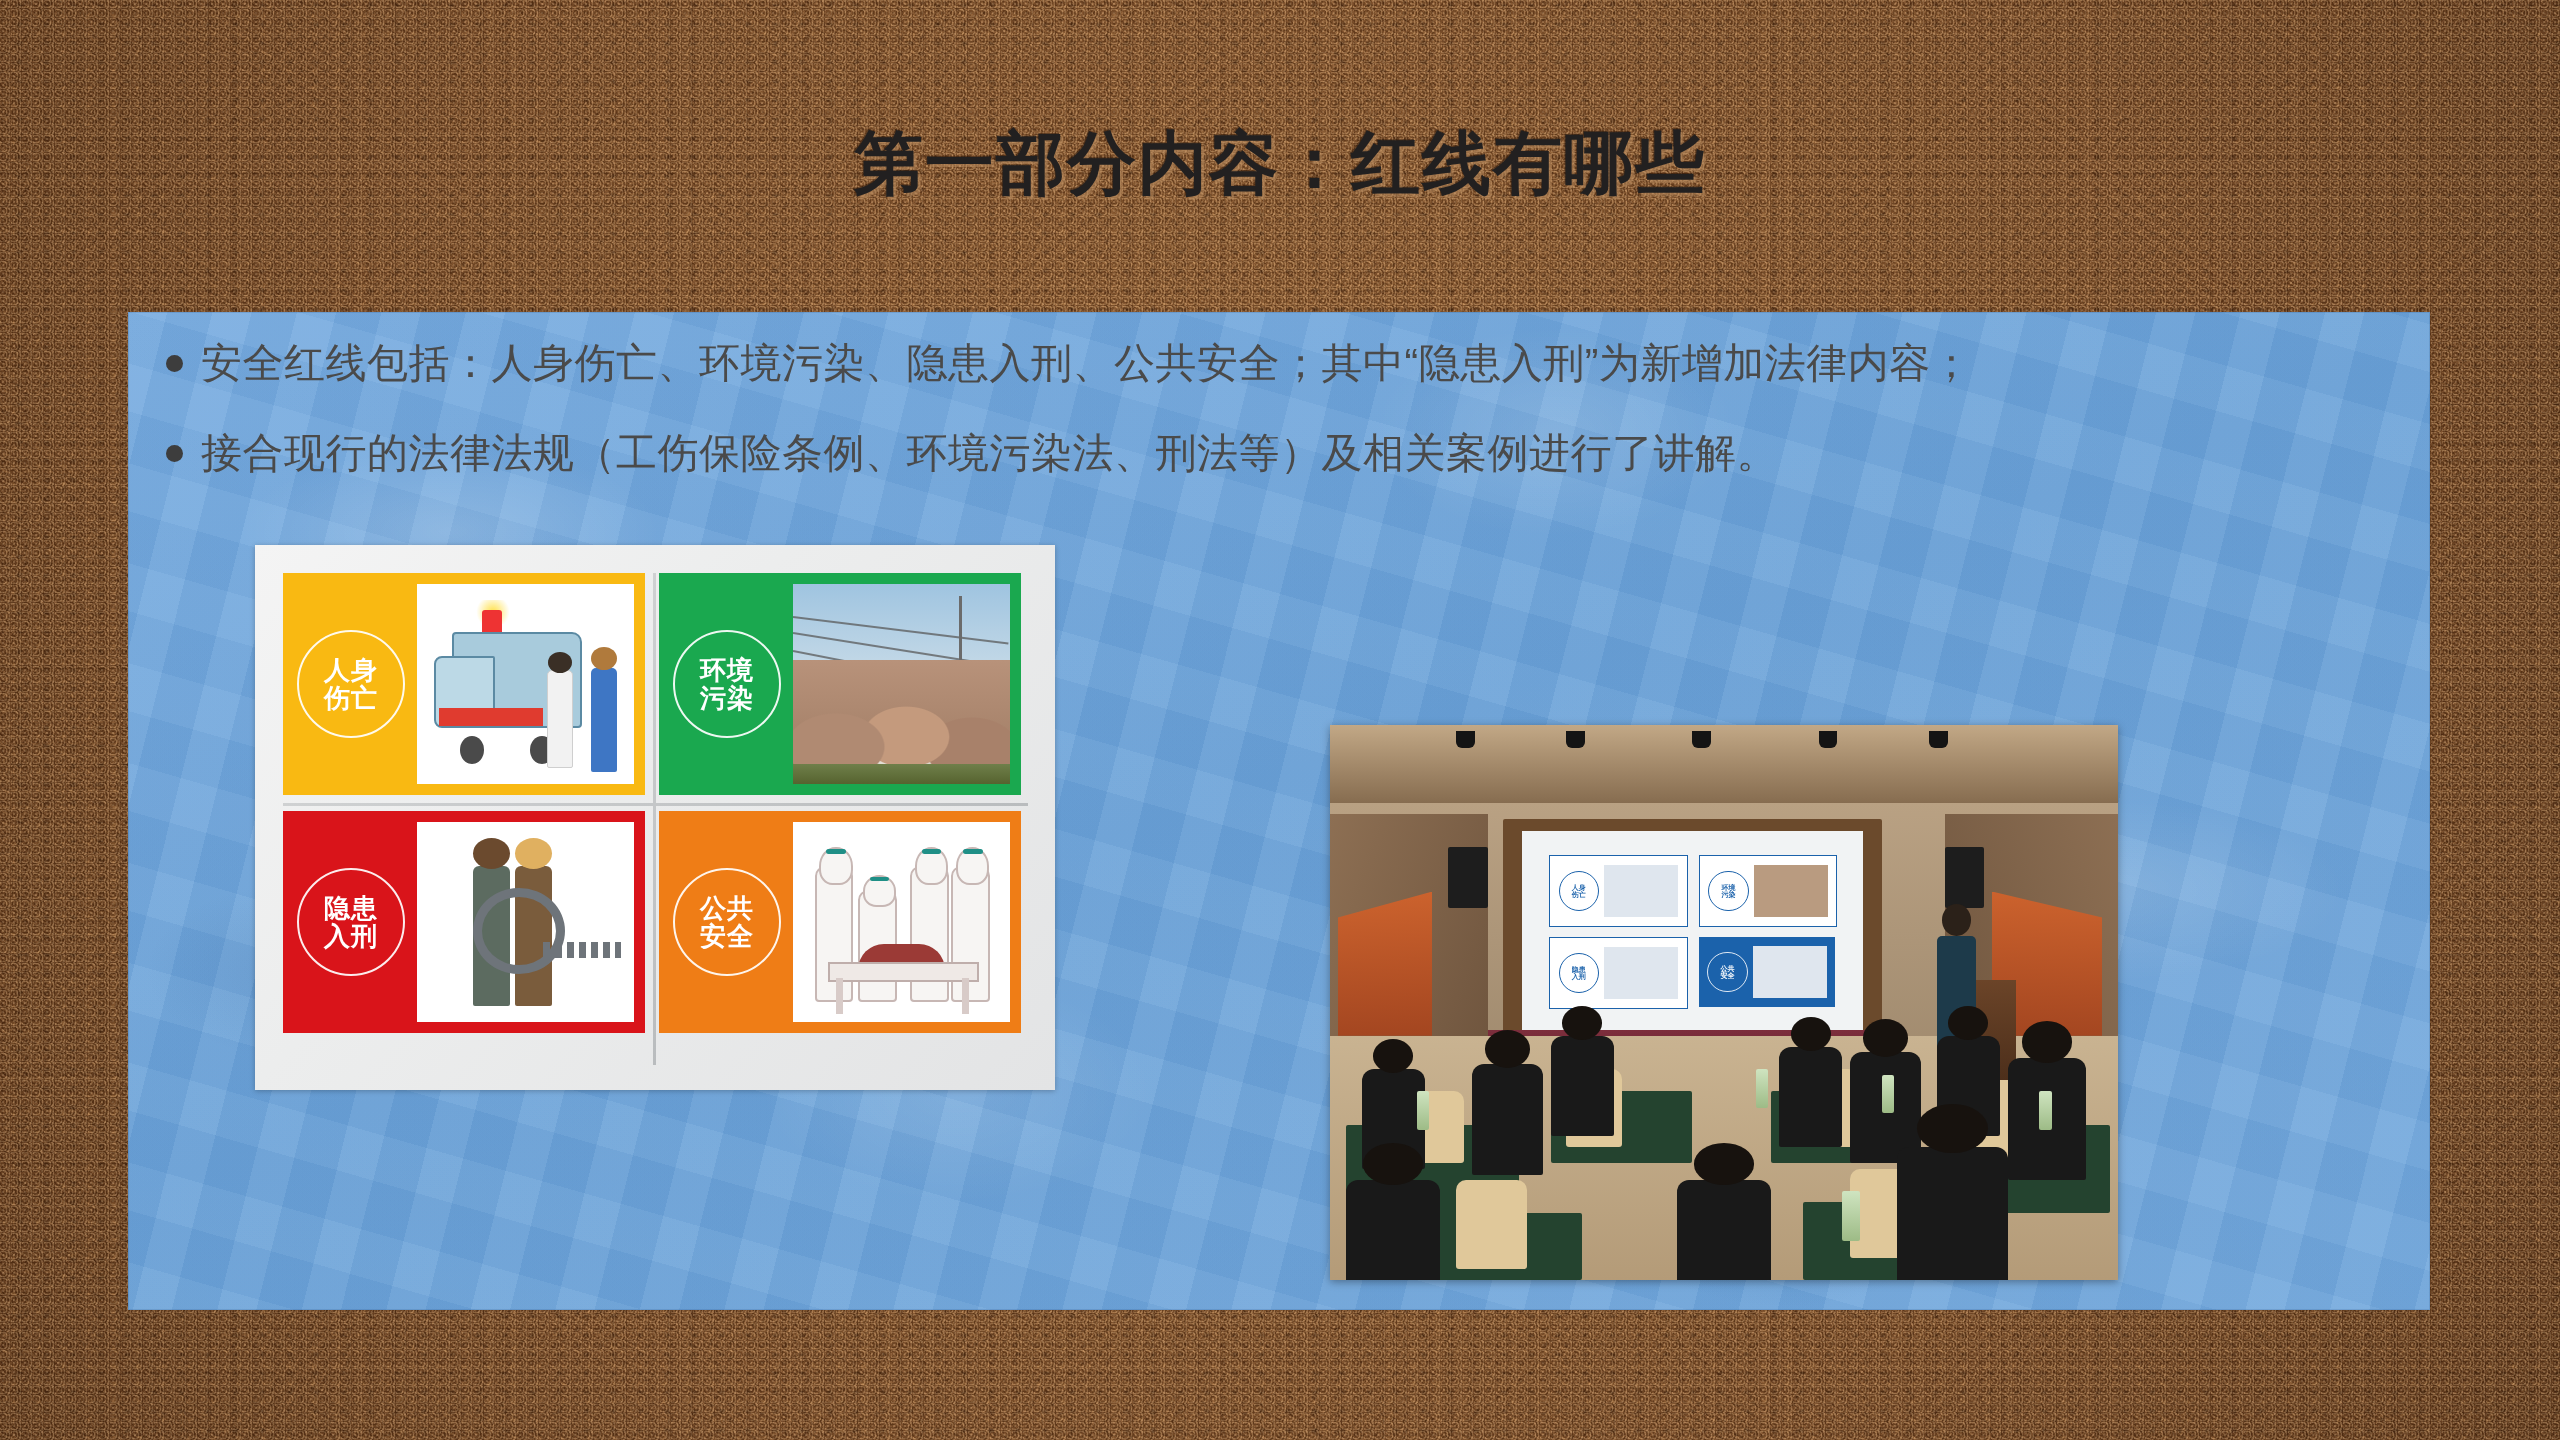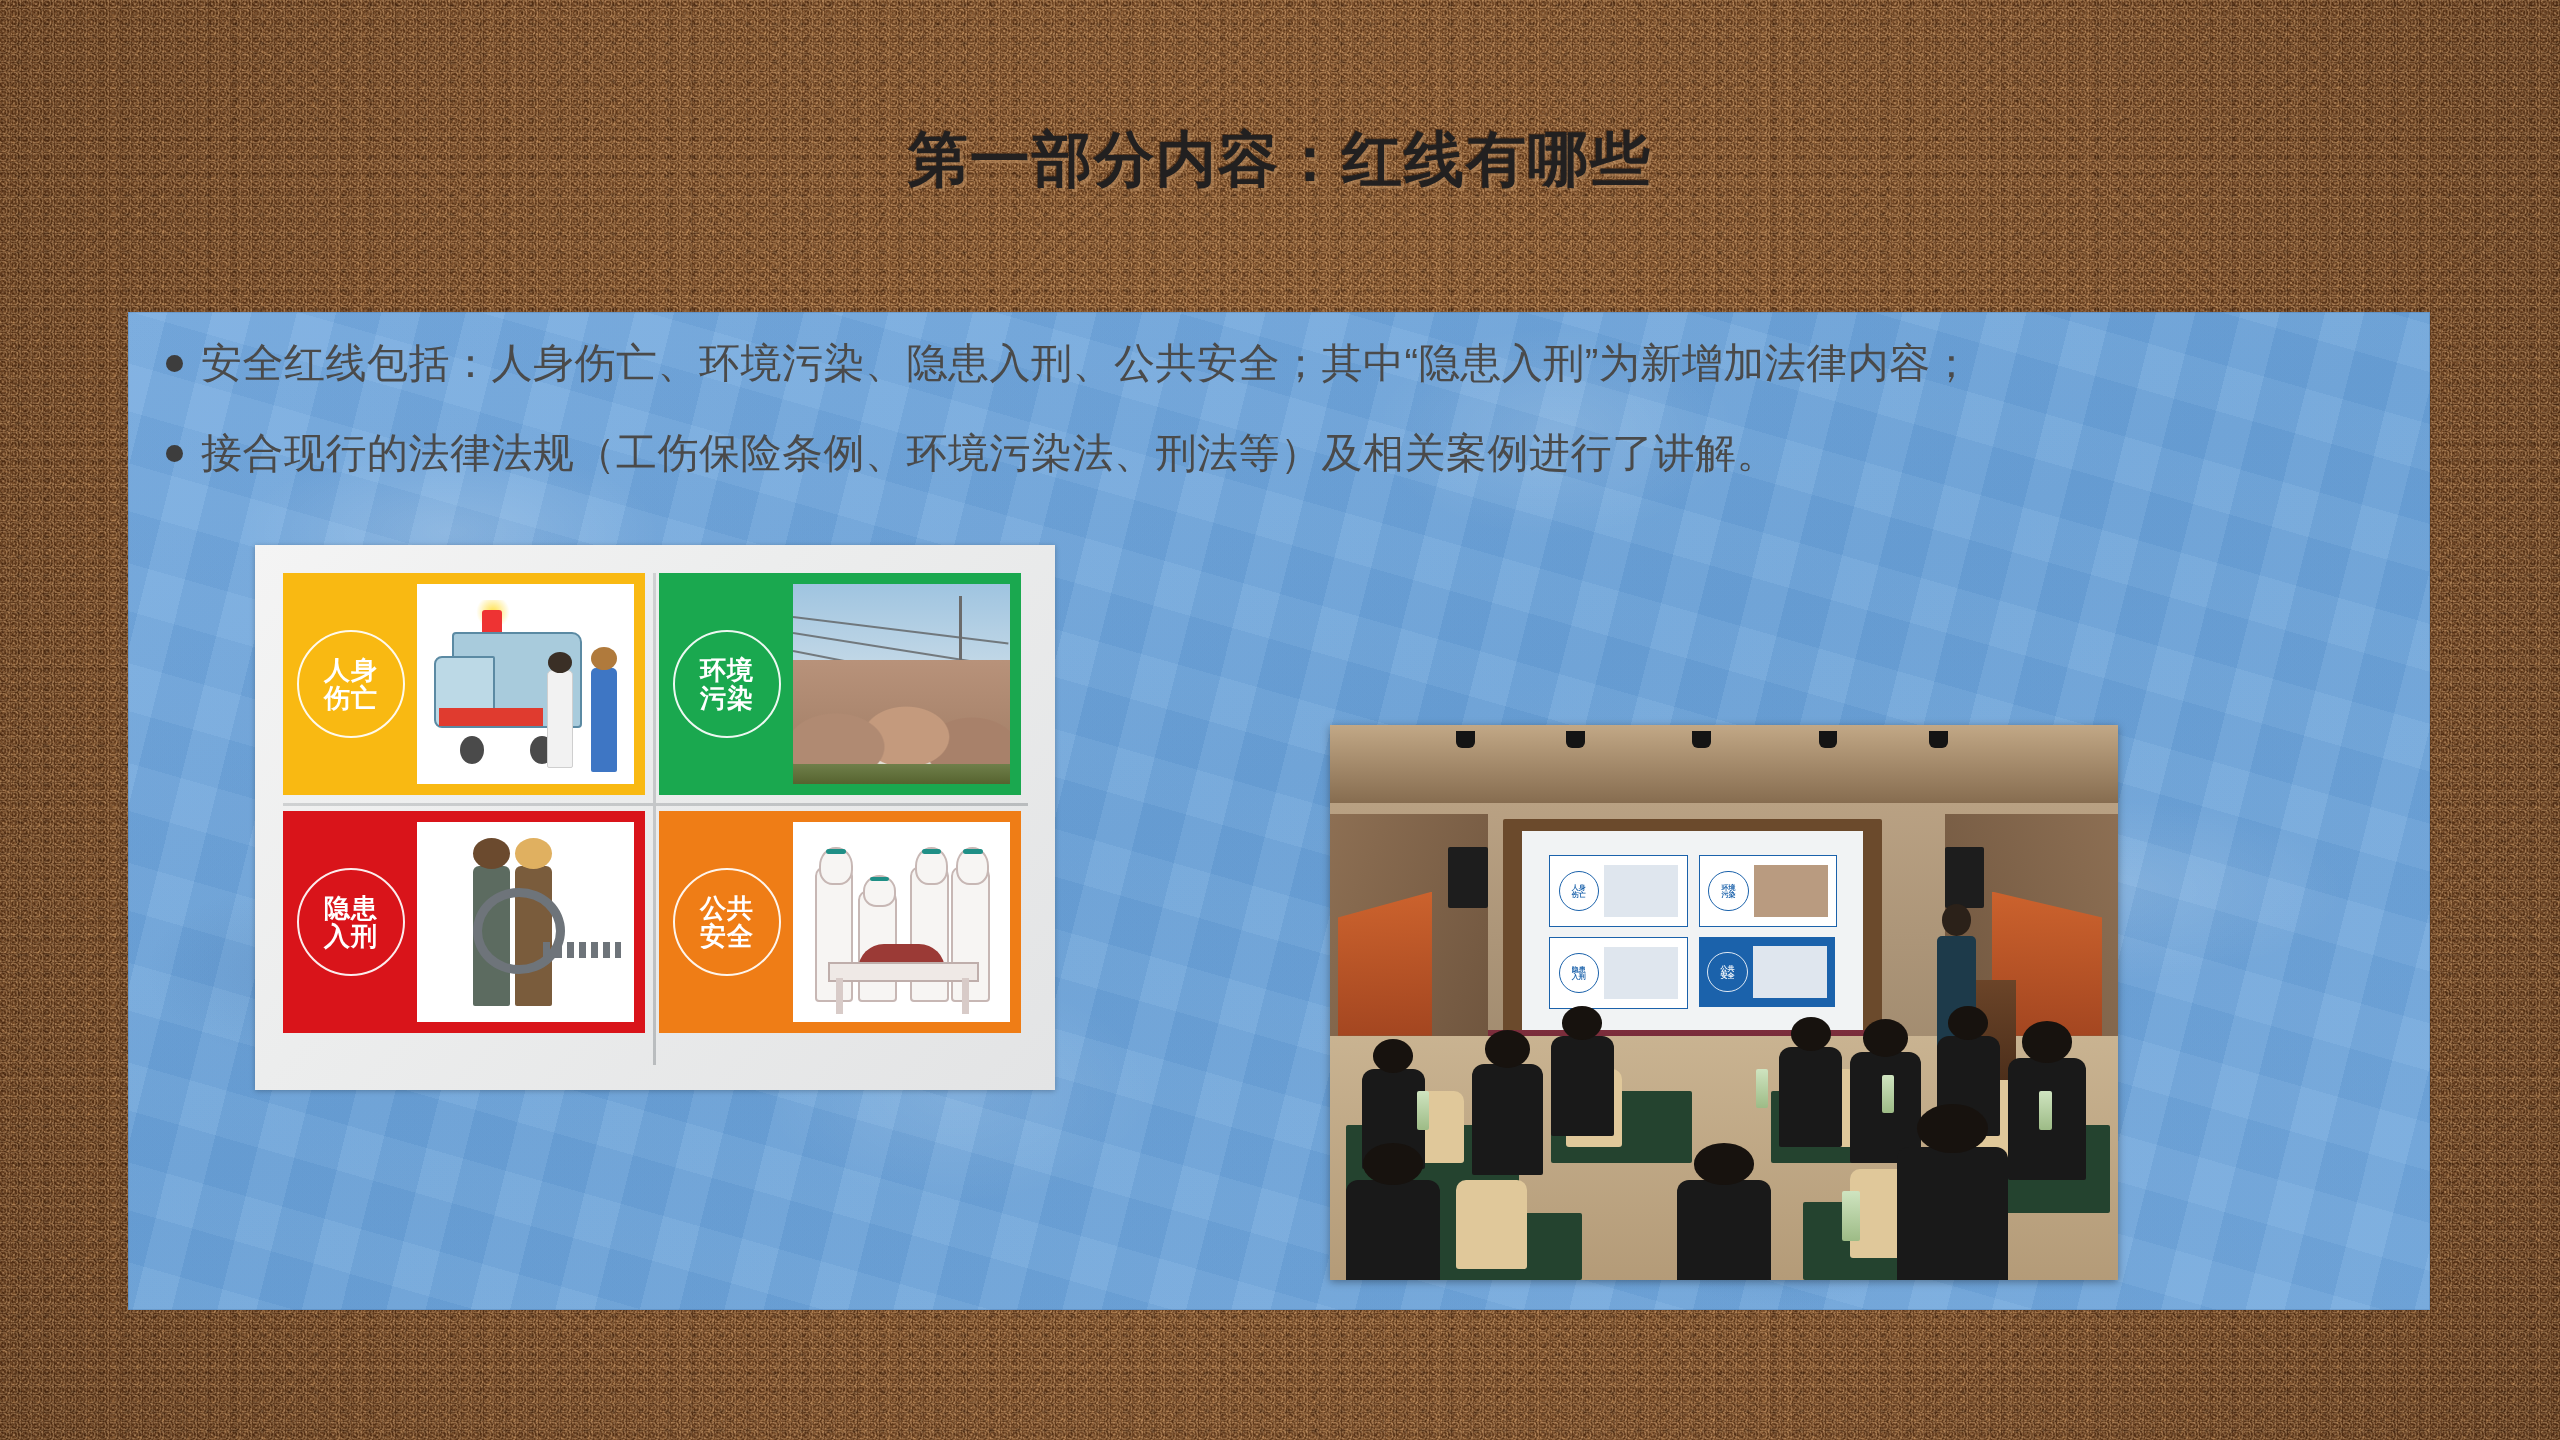--- a/index.html
+++ b/index.html
@@ -36,21 +36,21 @@
     background-size: 11px 9px, 13px 11px;
     pointer-events: none;
   }
 
   
   #title {
     position: absolute;
     left: 0; top: 128px;
     width: 2560px;
     text-align: center;
-    font-size: 60px;
+    font-size: 69px;
     font-weight: bold;
     letter-spacing: 2px;
     color: #222020;
     text-shadow: 3px 3px 0 rgba(185,140,95,.55), -1px -1px 0 rgba(40,20,8,.5);
     white-space: nowrap;
     line-height: 1.05;
   }
 
   
   #panel {

